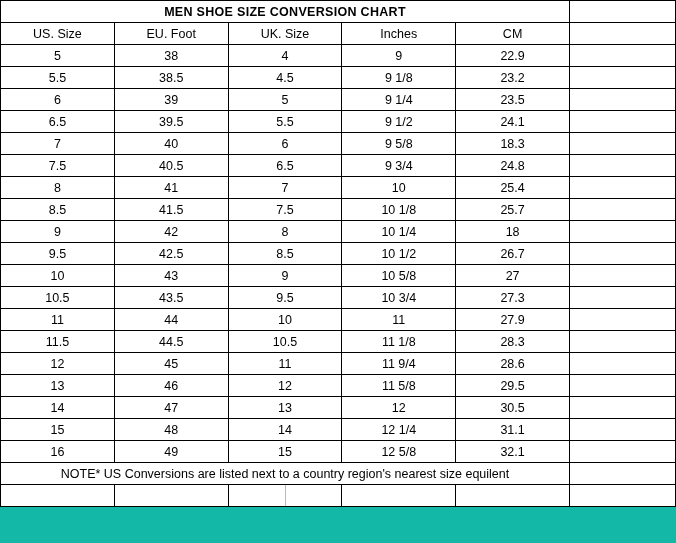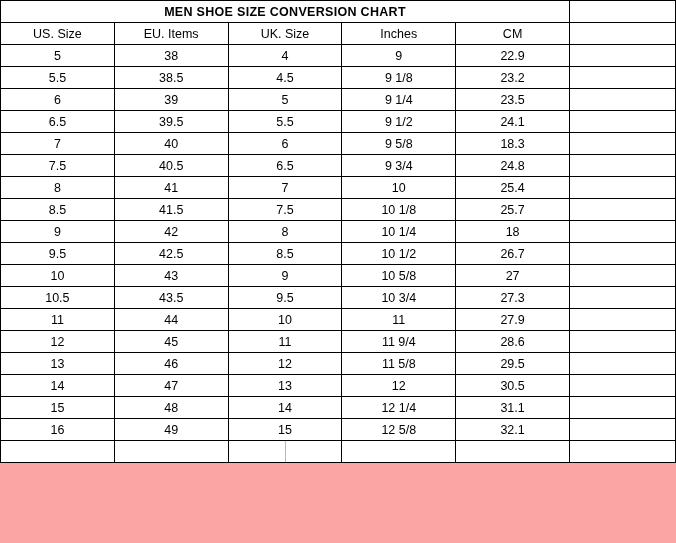--- a/index.html
+++ b/index.html
@@ -10,21 +10,21 @@
   body {
     width: 676px;
     height: 543px;
     font-family: "Liberation Sans", sans-serif;
     overflow: hidden;
   }
   .sheet {
     position: relative;
     width: 676px;
     height: 543px;
-    background: #fca5a5;
+    background: #14b8a6;
     box-sizing: border-box;
   }
   table.chart {
     border-collapse: collapse;
     table-layout: fixed;
     width: 676px;
   }
   table.chart td, table.chart th {
     border: 1px solid #000000;
     padding: 0;
@@ -105,21 +105,21 @@
 
 <div class="sheet">
   <table class="chart">
     <tbody>
       <tr>
         <td class="title-cell" colspan="5">MEN SHOE SIZE CONVERSION CHART</td>
         <td class="title-blank c5"></td>
       </tr>
       <tr>
         <th class="header-cell c0">US. Size</th>
-        <th class="header-cell c1">EU. Items</th>
+        <th class="header-cell c1">EU. Foot</th>
         <th class="header-cell c2">UK. Size</th>
         <th class="header-cell c3">Inches</th>
         <th class="header-cell c4">CM</th>
         <td class="header-blank c5"></td>
       </tr>
 
       <tr>
         <td class="c0">5</td>
         <td class="c1">38</td>
         <td class="c2">4</td>
@@ -217,20 +217,28 @@
       </tr>
       <tr>
         <td class="c0">11</td>
         <td class="c1">44</td>
         <td class="c2">10</td>
         <td class="c3">11</td>
         <td class="c4">27.9</td>
         <td class="side-blank c5"></td>
       </tr>
       <tr>
+        <td class="c0">11.5</td>
+        <td class="c1">44.5</td>
+        <td class="c2">10.5</td>
+        <td class="c3">11 1/8</td>
+        <td class="c4">28.3</td>
+        <td class="side-blank c5"></td>
+      </tr>
+      <tr>
         <td class="c0">12</td>
         <td class="c1">45</td>
         <td class="c2">11</td>
         <td class="c3">11 9/4</td>
         <td class="c4">28.6</td>
         <td class="side-blank c5"></td>
       </tr>
       <tr>
         <td class="c0">13</td>
         <td class="c1">46</td>
@@ -257,20 +265,24 @@
       </tr>
       <tr>
         <td class="c0">16</td>
         <td class="c1">49</td>
         <td class="c2">15</td>
         <td class="c3">12 5/8</td>
         <td class="c4">32.1</td>
         <td class="side-blank c5"></td>
       </tr>
 
+      <tr>
+        <td class="note-cell" colspan="5">NOTE* US Conversions are listed next to a country region's nearest size equilent</td>
+        <td class="side-blank c5"></td>
+      </tr>
       <tr class="footer-row">
         <td class="c0"></td>
         <td class="c1"></td>
         <td class="c2 divider"></td>
         <td class="c3"></td>
         <td class="c4"></td>
         <td class="c5"></td>
       </tr>
     </tbody>
   </table>

